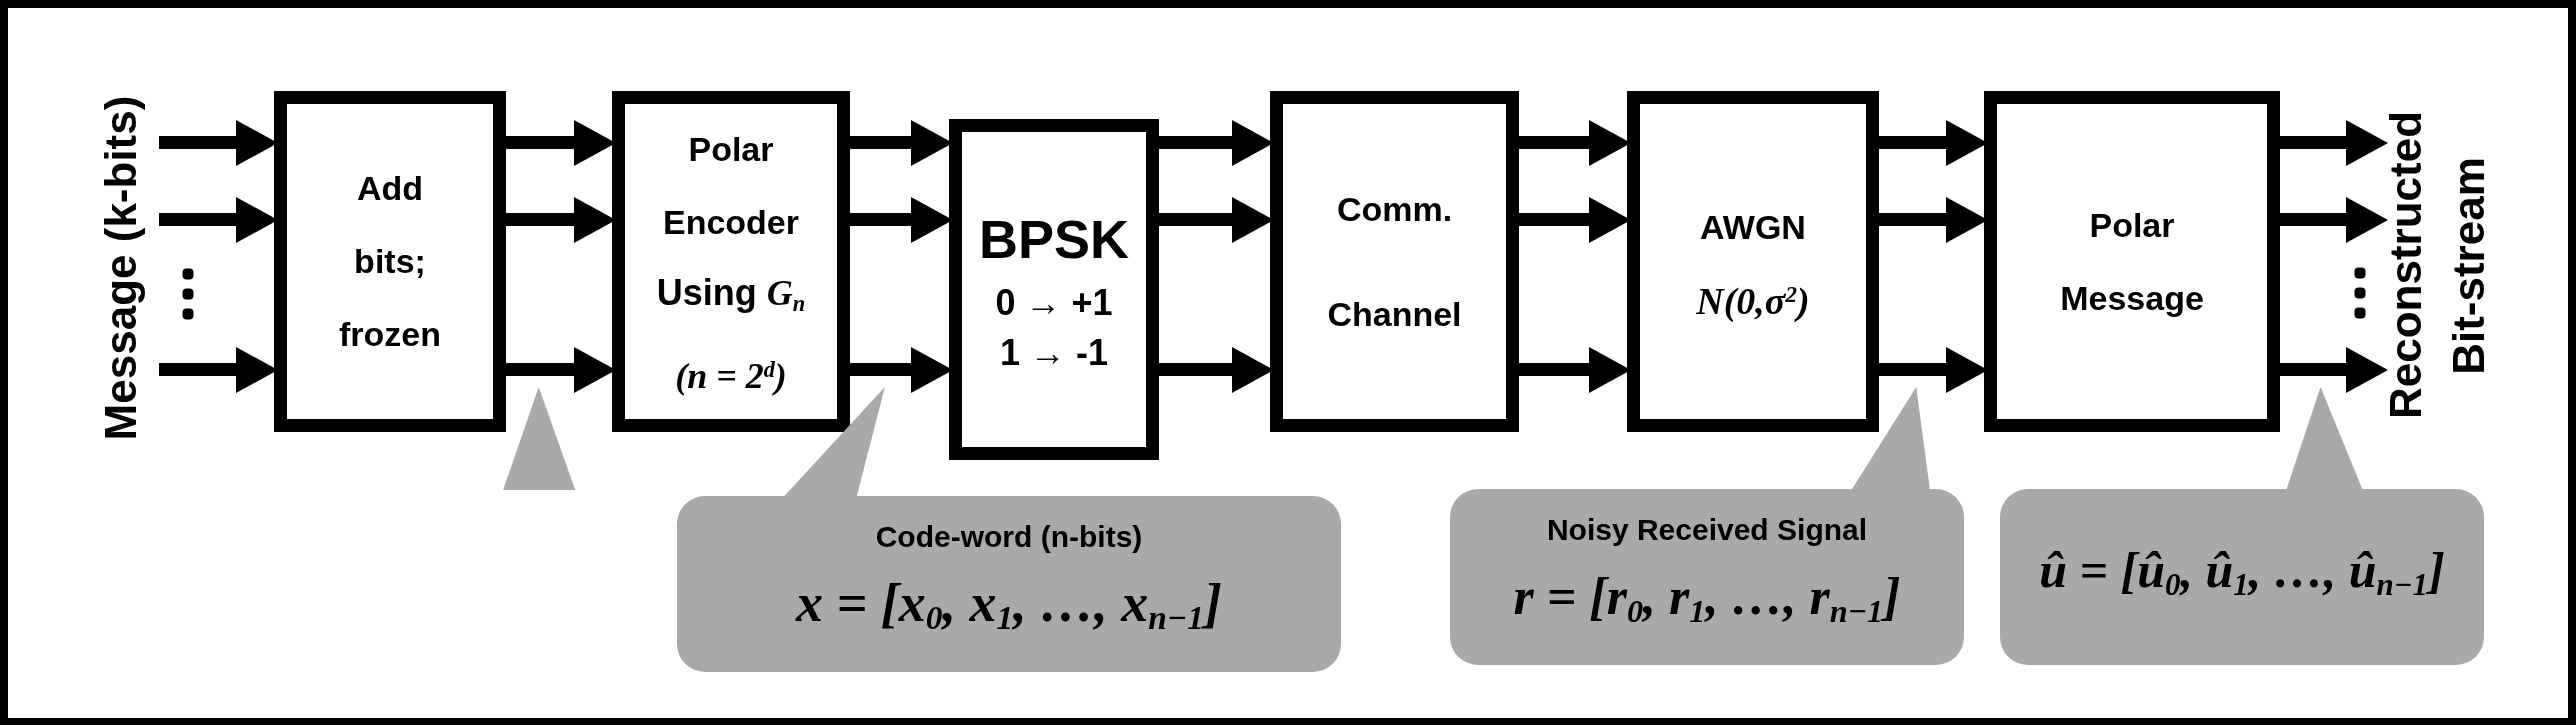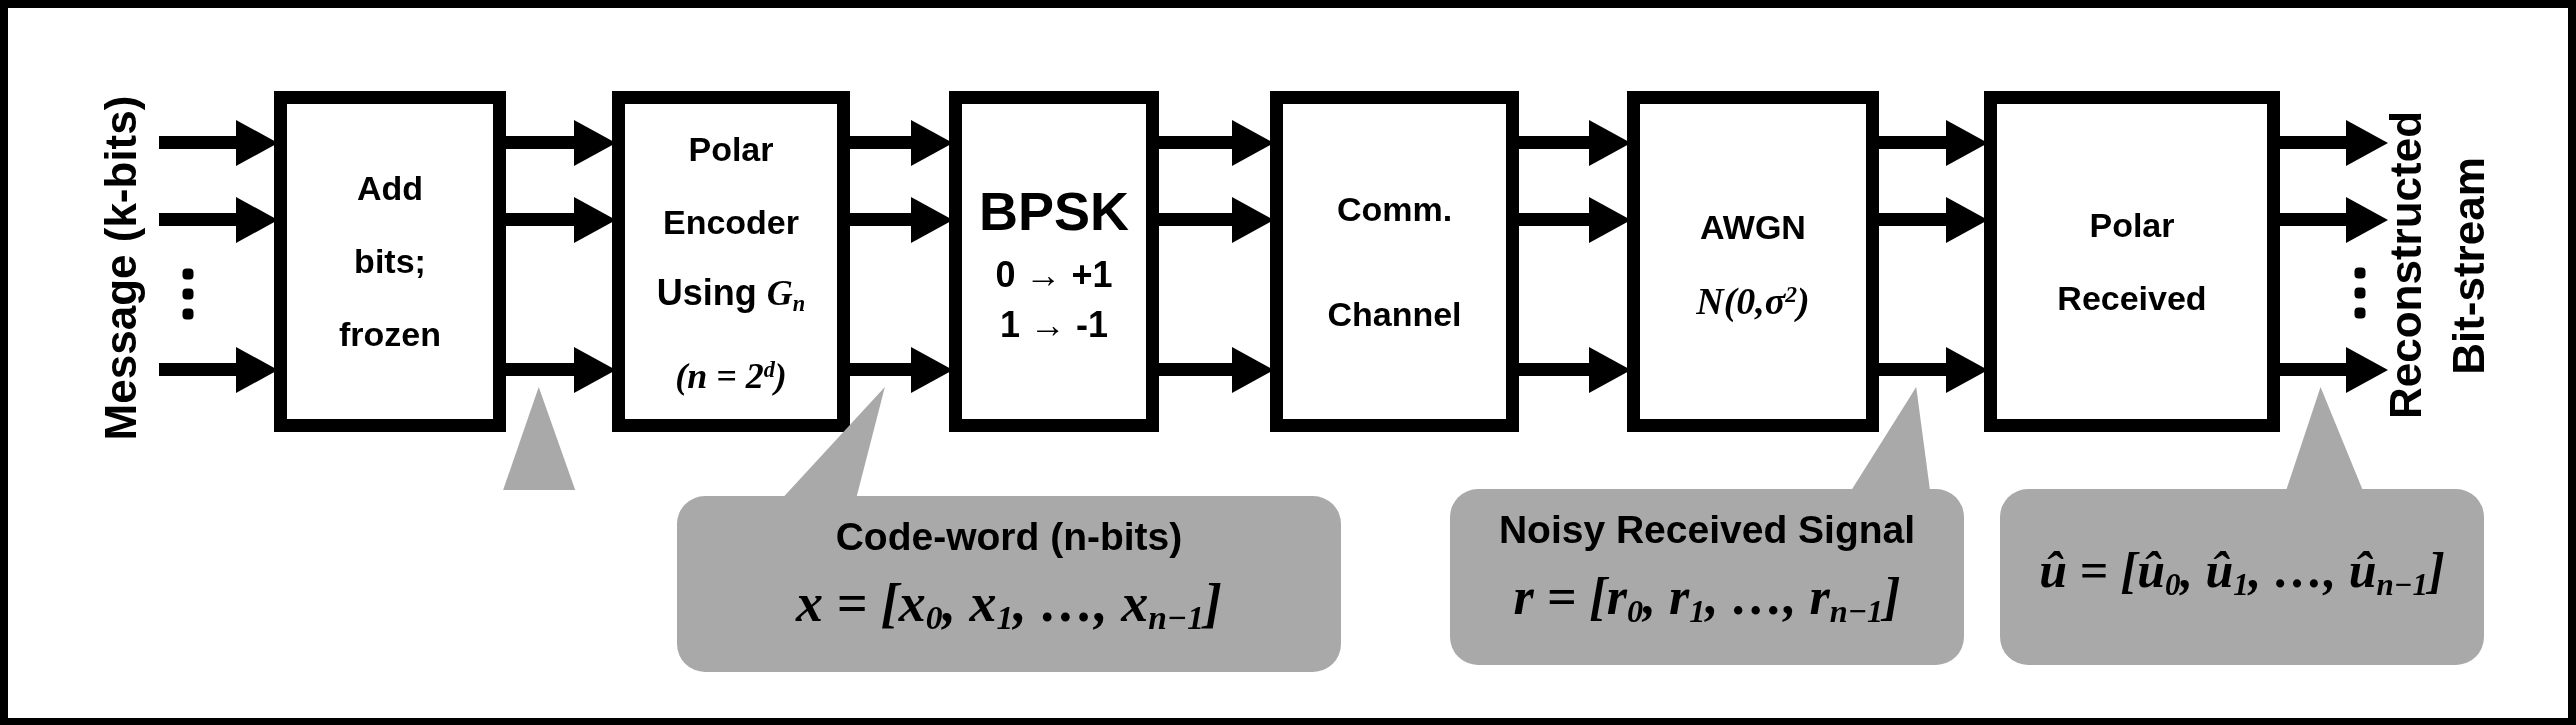--- a/index.html
+++ b/index.html
@@ -34,21 +34,21 @@
   
   .vdots{position:absolute;display:flex;flex-direction:column;gap:9px;
          transform:translate(-50%,-50%);}
   .vdots i{width:11px;height:11px;border-radius:4px;background:#000;display:block;}
 
   
   .tail{position:absolute;background:#a9a9a9;}
   .callout{position:absolute;background:#a9a9a9;border-radius:28px;
            display:flex;flex-direction:column;justify-content:center;align-items:center;
            text-align:center;}
-  .clabel{font-size:39px;font-weight:600;line-height:54px;text-align:center;}
+  .clabel{font-size:30px;font-weight:600;line-height:54px;text-align:center;}
   .cmath{font-family:"Liberation Serif", serif;font-style:italic;font-weight:600;
          font-size:54px;line-height:79px;}
 </style>
 </head>
 <body>
 
 <div class="stage">
   <div class="frame"></div>
 
   <div class="vlabel" style="left:121px;top:268px;">Message (k-bits)</div>
@@ -104,21 +104,21 @@
     <div class="bl">Polar</div>
     <div class="bl">Encoder</div>
     <div class="bs">
       <span>Using</span>&nbsp;<span class="serif-it">G</span><sub class="serif-it">n</sub>
     </div>
     <div class="bs serif-it">
       <span>(n = 2</span><sup>d</sup><span>)</span>
     </div>
   </div>
 
-  <div class="block" style="left:949px;width:210px;">
+  <div class="block" style="left:949px;width:210px;margin-top:28px;">
     <div class="bpsk-title">BPSK</div>
     <div class="bmap">
       <span>0</span> <span>→</span> <span>+1</span>
     </div>
     <div class="bmap">
       <span>1</span> <span>→</span> <span>-1</span>
     </div>
   </div>
 
   <div class="block" style="left:1270px;width:249px;gap:32px;">
@@ -128,21 +128,21 @@
 
   <div class="block" style="left:1627px;width:252px;">
     <div class="bl">AWGN</div>
     <div class="noise">
       <span>N(0,σ</span><sup>2</sup><span>)</span>
     </div>
   </div>
 
   <div class="block" style="left:1984px;width:296px;">
     <div class="bl">Polar</div>
-    <div class="bl">Received</div>
+    <div class="bl">Message</div>
   </div>
 
   <div class="tail" style="left:496px;top:387px;width:89px;height:103px;
        clip-path:polygon(48% 0,89% 100%,8% 100%);"></div>
   <div class="tail" style="left:773px;top:387px;width:119px;height:111px;
        clip-path:polygon(94% 0,70% 100%,8% 100%);"></div>
   <div class="tail" style="left:1839px;top:387px;width:99px;height:104px;
        clip-path:polygon(78% 0,92% 100%,12% 100%);"></div>
   <div class="tail" style="left:2276px;top:387px;width:99px;height:104px;
        clip-path:polygon(45% 0,88% 100%,10% 100%);"></div>

